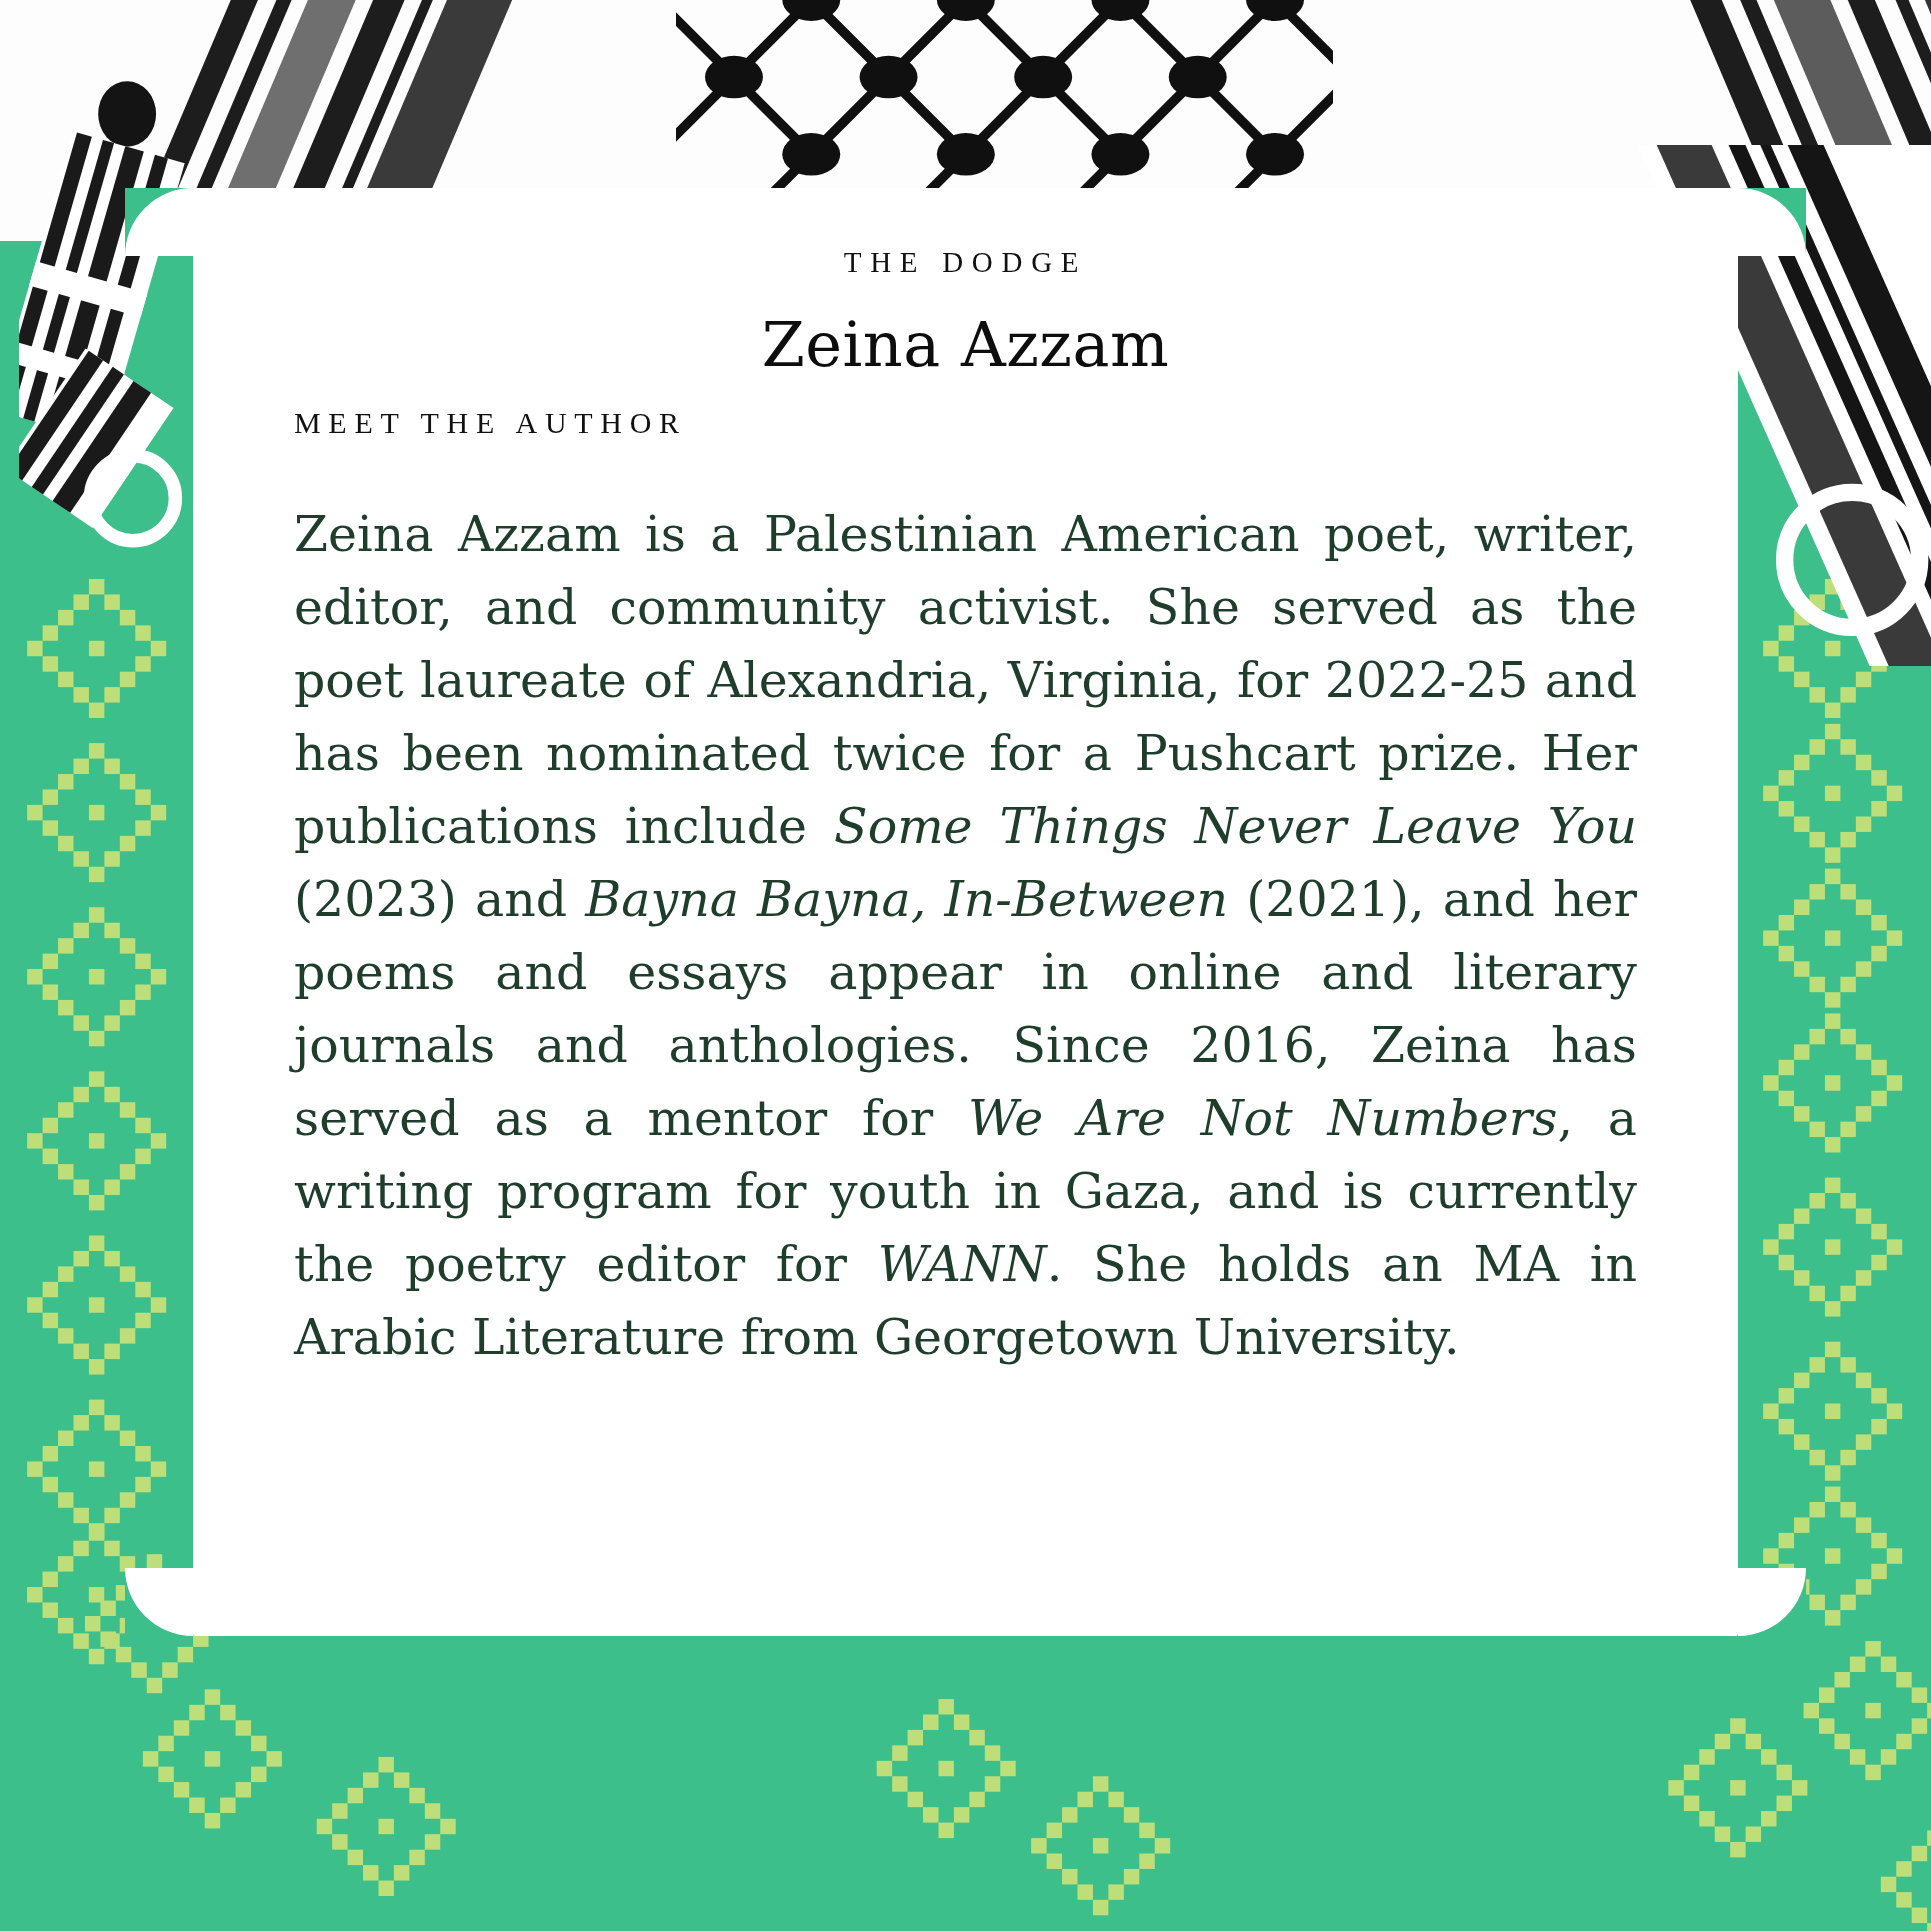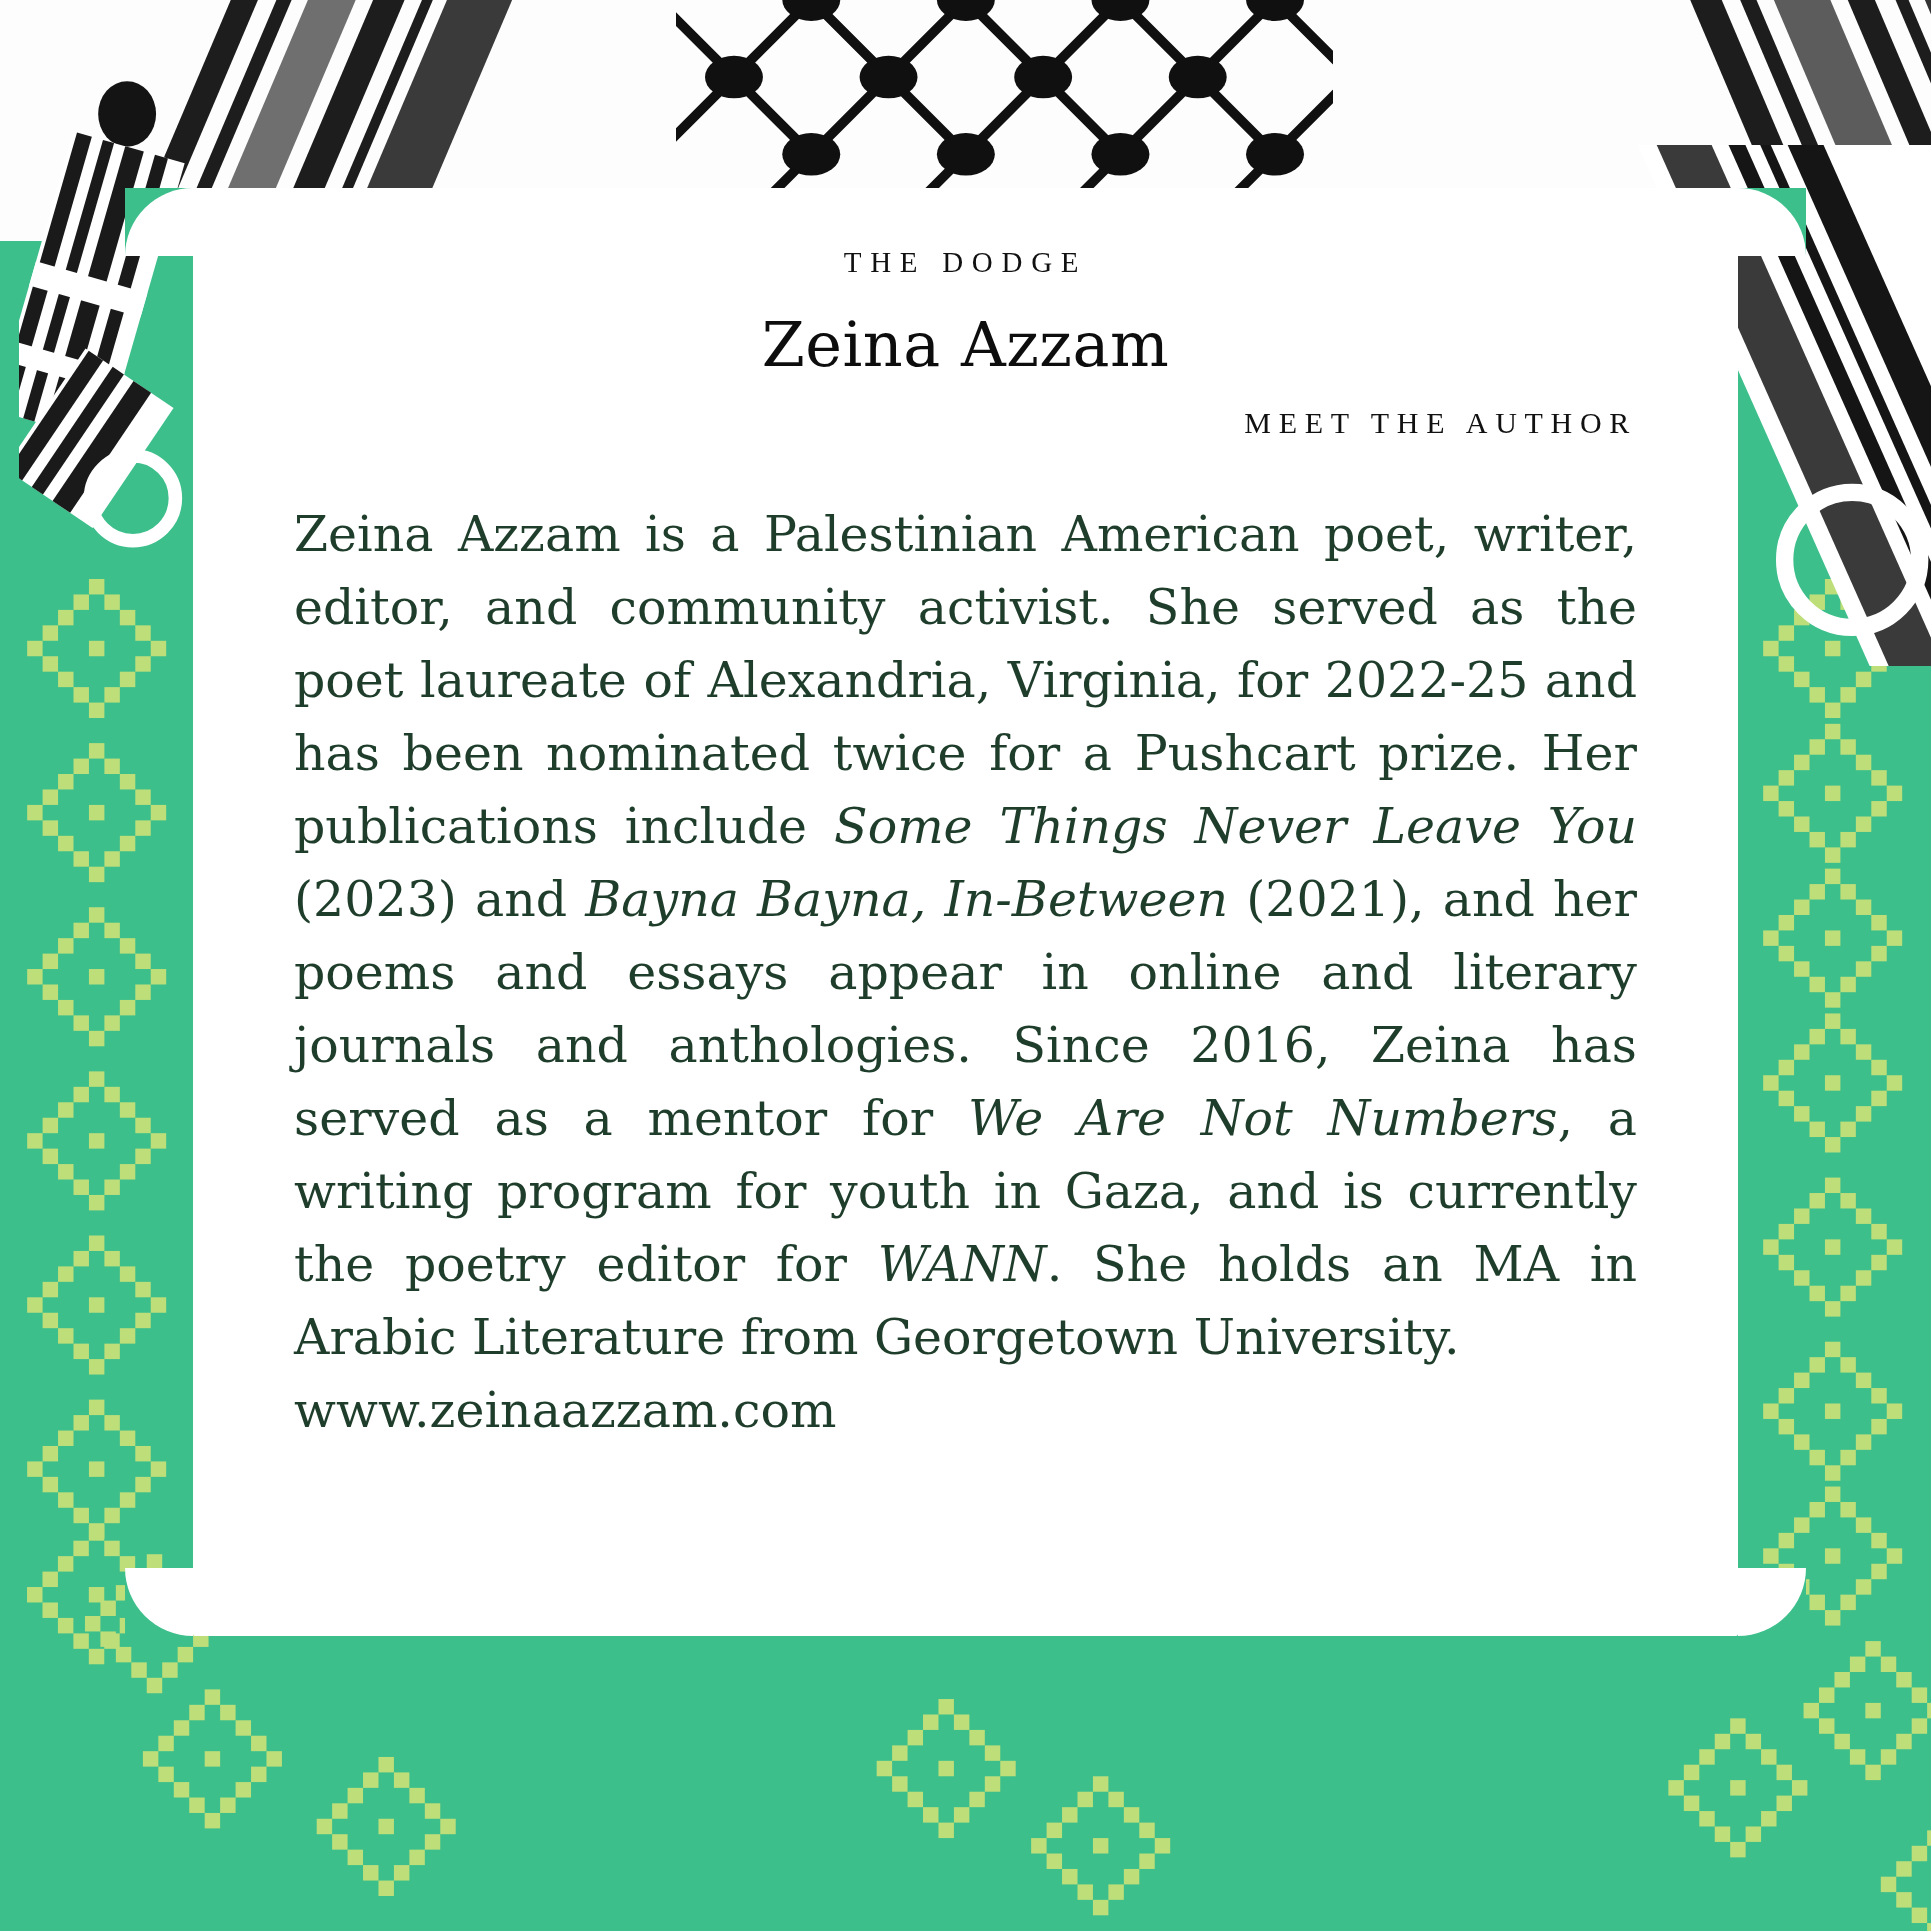--- a/index.html
+++ b/index.html
@@ -167,21 +167,21 @@
     font-family: "DejaVu Serif", serif;
     font-size: 62px;
     line-height: 1.05;
     color: #0d0d0d;
     margin: 0 0 29px 0;
     font-weight: 400;
     letter-spacing: 0.5px;
   }
 
   .subhead {
-    text-align: right;
+    text-align: left;
     font-family: "Liberation Serif", serif;
     font-size: 30px;
     letter-spacing: 7.7px;
     color: #111111;
     margin: 0 0 58px 0;
     font-weight: 400;
   }
 
   .bio {
     font-family: "DejaVu Serif", serif;
@@ -414,19 +414,18 @@
     <div class="notch bl"></div>
     <div class="notch tr"></div>
     <div class="notch br"></div>
 
     <div class="card-inner">
       <div class="eyebrow">THE DODGE</div>
       <h1 class="title">Zeina Azzam</h1>
       <div class="subhead">MEET THE AUTHOR</div>
       <p class="bio">
         <span id="bio-body"><span>Zeina Azzam is a Palestinian American poet, writer, editor, and community activist. She served as the poet laureate of Alexandria, Virginia, for 2022-25 and has been nominated twice for a Pushcart prize. Her publications include </span><em>Some Things Never Leave You</em><span> (2023) and </span><em>Bayna Bayna, In-Between</em><span> (2021), and her poems and essays appear in online and literary journals and anthologies. Since 2016, Zeina has served as a mentor for </span><em>We Are Not Numbers</em><span>, a writing program for youth in Gaza, and is currently the poetry editor for </span><em>WANN</em><span>. She holds an MA in Arabic Literature from Georgetown University.</span> </span>
-        <span class="lastline">www.zeinaazzam.com</span>
       </p>
     </div>
   </div>
 
 </div>
 
 
 </body></html>

